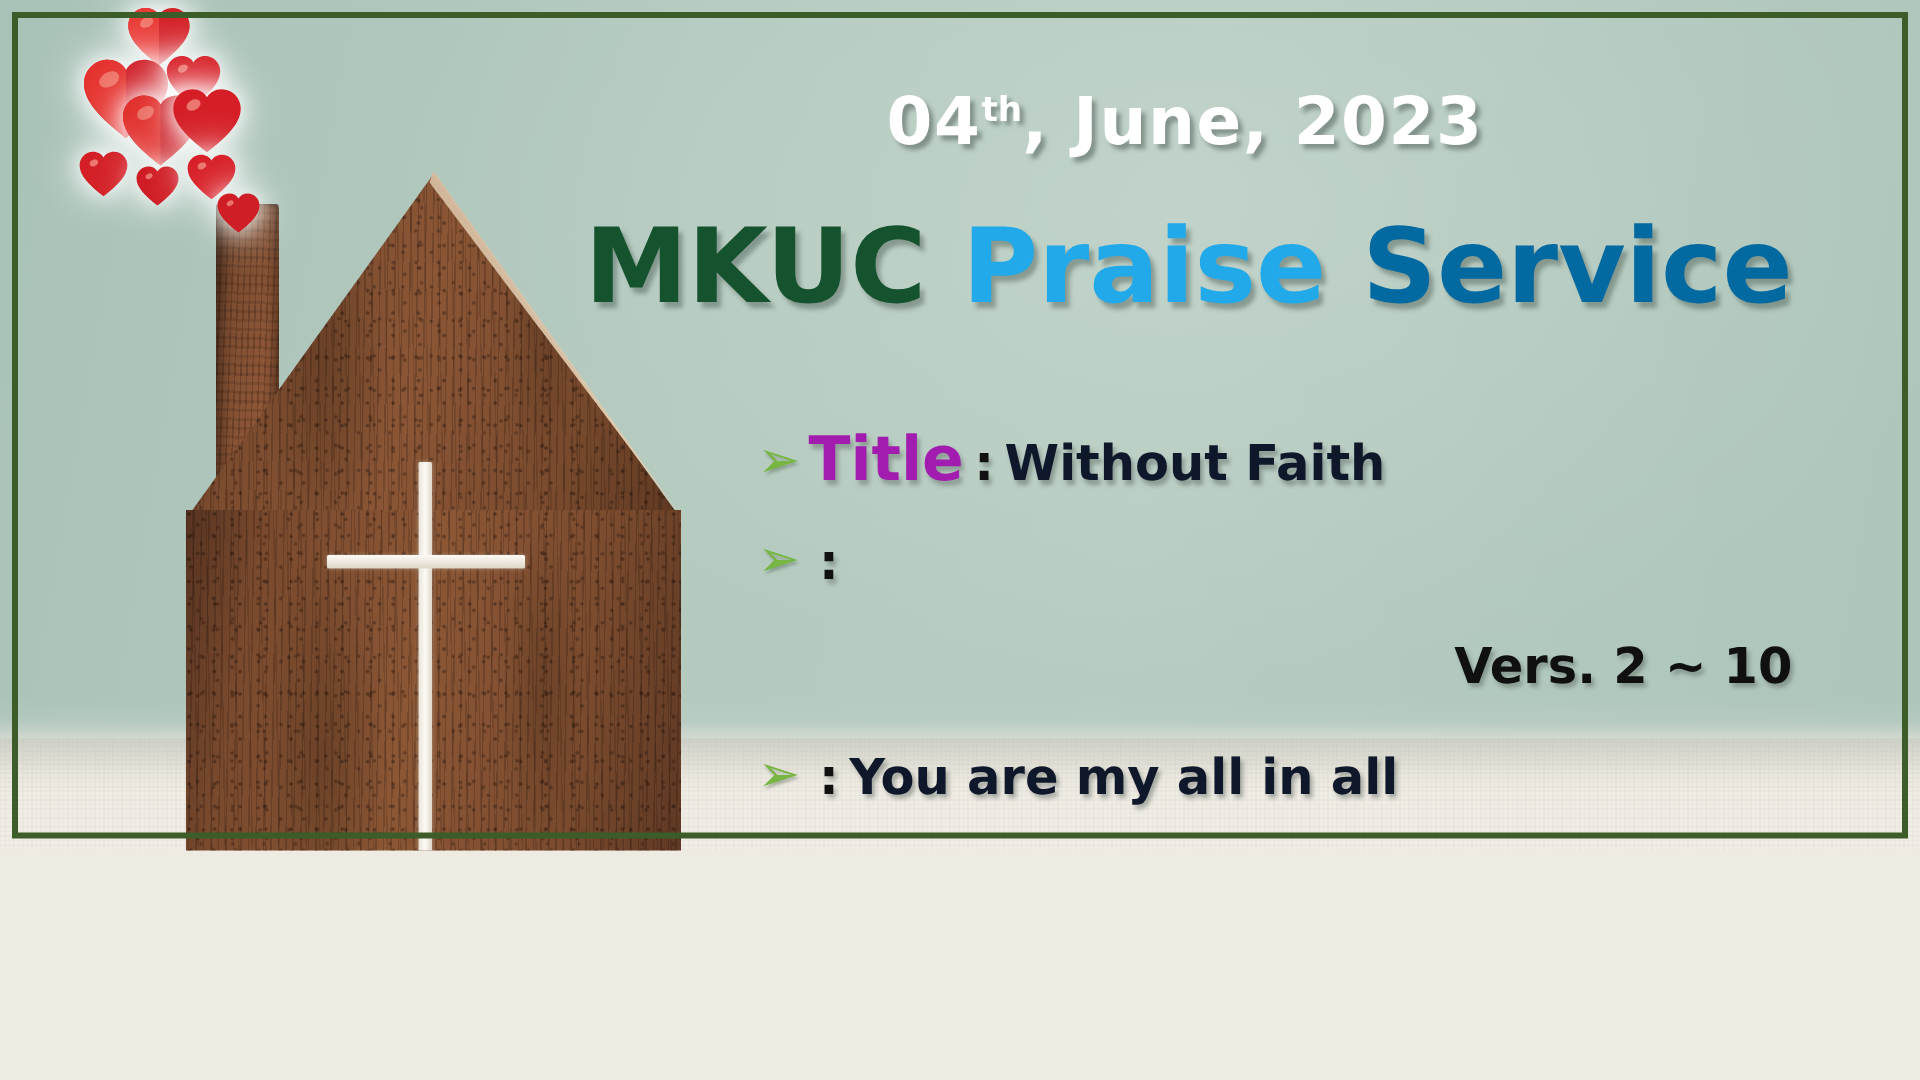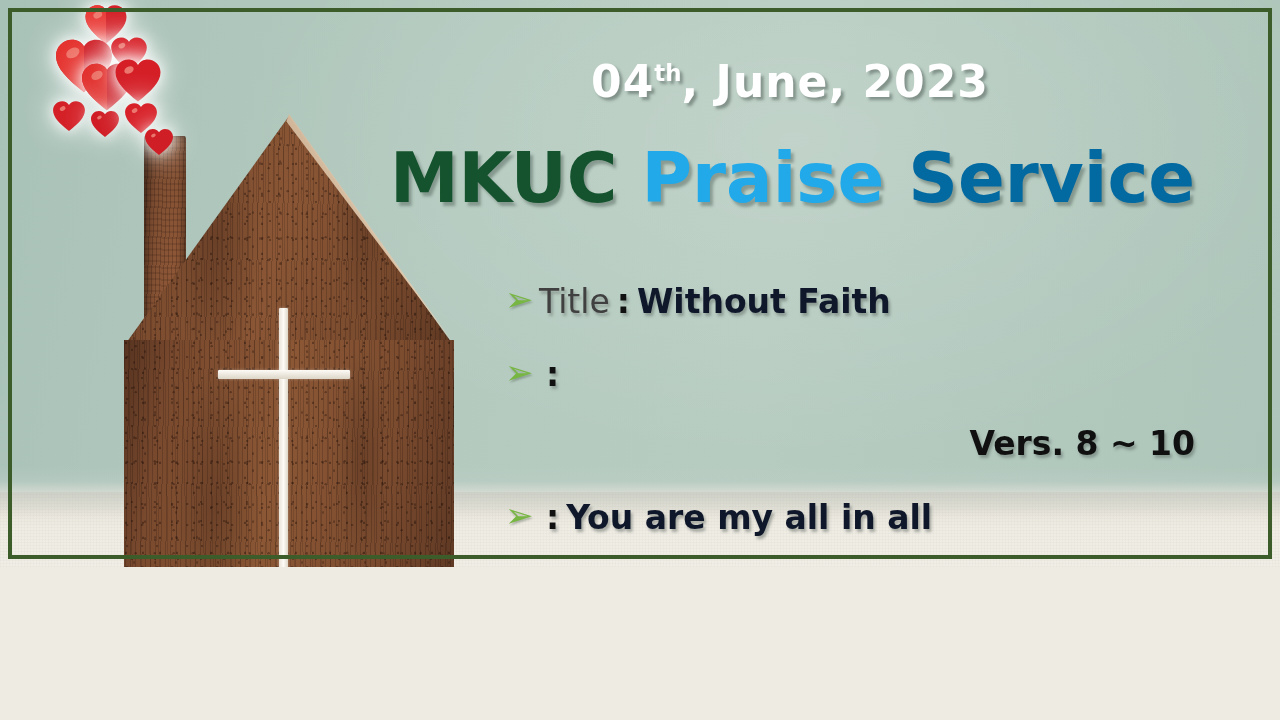--- a/index.html
+++ b/index.html
@@ -162,21 +162,21 @@
   .brow + .brow{ margin-top:0; }
 
   .arrow{
     display:inline-block; width:34px; flex:0 0 34px;
     font-size:34px; line-height:1; color:#77b642;
     text-shadow:1px 2px 2px rgba(60,80,60,.35);
     transform:translateY(-2px);
   }
   .blabel{
     font-family:"DejaVu Sans", sans-serif;
-    font-weight:normal; font-size:33px; color:#404040;
+    font-weight:bold; font-size:41px; color:#a21caf;
     text-shadow:2px 3px 3px rgba(90,100,95,.45);
   }
   .bsep{
     font-family:"DejaVu Sans", sans-serif;
     font-weight:bold; font-size:33px; color:#111; padding:0 7px;
     text-shadow:2px 3px 3px rgba(80,90,85,.4);
   }
   .bvalue{
     font-family:"DejaVu Sans", sans-serif;
     font-weight:bold; font-size:33px; color:#0f172a;
@@ -299,21 +299,21 @@
         <span class="blabel">Title</span>
         <span class="bsep">:</span>
         <span class="bvalue">Without Faith</span>
       </div>
 
       <div class="brow row-scripture">
         <span class="arrow">➢</span>
         <span class="bsep">:</span>
       </div>
 
-      <div class="row-verses">Vers. 8 ~ 10</div>
+      <div class="row-verses">Vers. 2 ~ 10</div>
 
       <div class="brow row-praise">
         <span class="arrow">➢</span>
         <span class="bsep">:</span>
         <span class="bvalue">You are my all in all</span>
       </div>
 
     </div>
   </div>
 

